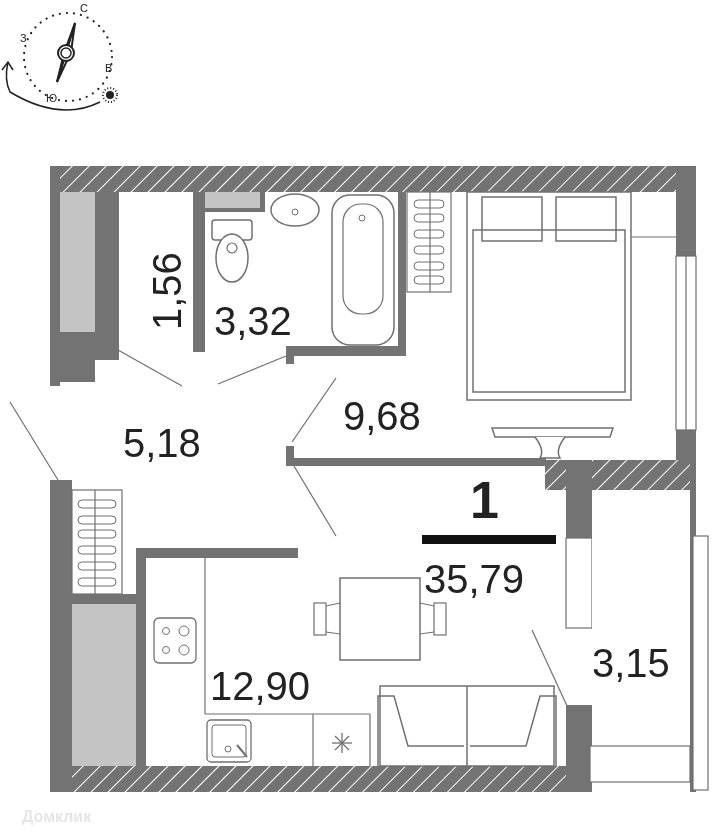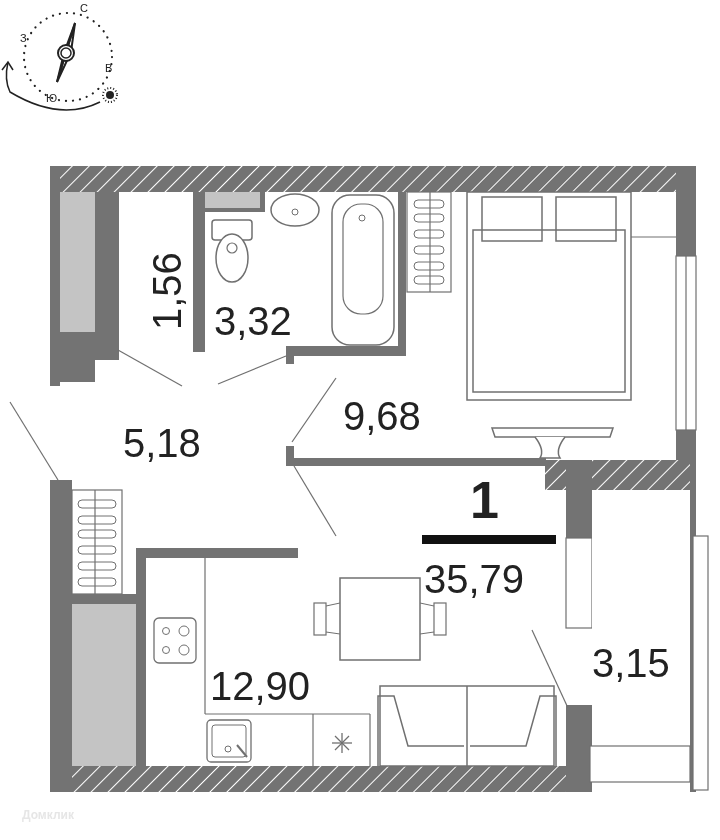--- a/index.html
+++ b/index.html
@@ -1,19 +1,19 @@
 <!DOCTYPE html>
 <html><head>
 <meta charset="utf-8">
 <style>
   html,body{margin:0;padding:0;background:#ffffff;}
   body{width:720px;height:840px;position:relative;overflow:hidden;font-family:"Liberation Sans",sans-serif;}
   svg{position:absolute;left:0;top:0;}
   .lbl{font-family:"Liberation Sans",sans-serif;fill:#222222;}
-  .wm{position:absolute;left:22px;top:808px;font-size:12px;color:#e6e6e6;font-weight:bold;font-family:"Liberation Sans",sans-serif;}
+  .wm{position:absolute;left:22px;top:808px;font-size:16px;color:#e6e6e6;font-weight:bold;font-family:"Liberation Sans",sans-serif;}
 </style>
 </head>
 <body>
 
 <svg width="720" height="840" viewBox="0 0 720 840">
   <defs>
     <pattern id="hatch" patternUnits="userSpaceOnUse" width="12" height="12" patternTransform="rotate(45)">
       <rect width="12" height="12" fill="#737373"></rect>
       <line x1="0" y1="0" x2="0" y2="12" stroke="#ffffff" stroke-width="2"></line>
     </pattern>

